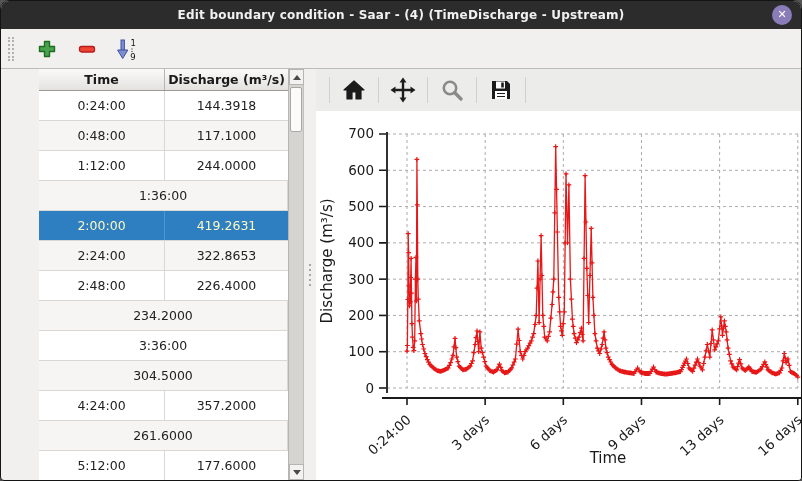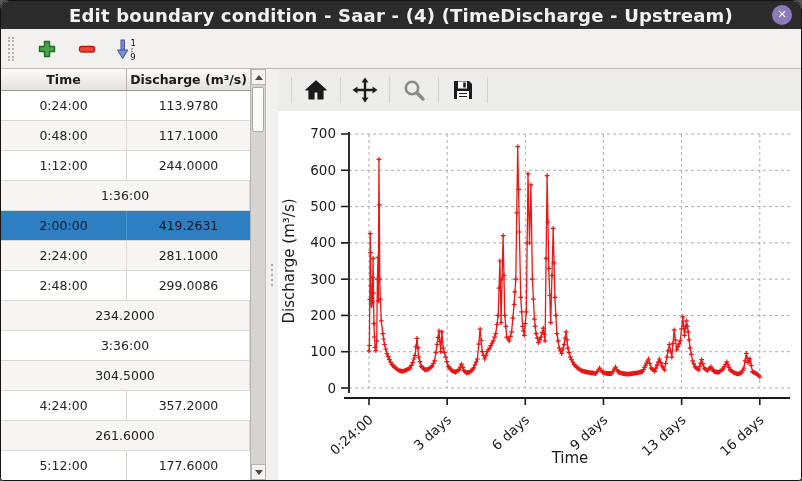--- a/index.html
+++ b/index.html
@@ -7,48 +7,48 @@
   .window {
     width:802px; height:481px; border:1px solid #141414;
     border-radius:9px 9px 4px 4px; overflow:hidden; background:#f1f0ee;
     display:flex; flex-direction:column;
   }
   
   .titlebar {
     height:28px; flex:0 0 28px; background:#2c2c2c; position:relative;
     display:flex; align-items:center; justify-content:center;
   }
-  .titlebar .title { color:#f1f1f1; font-size:18px; font-weight:bold; letter-spacing:.2px; }
+  .titlebar .title { color:#f1f1f1; font-size:12px; font-weight:bold; letter-spacing:.2px; }
   .close-btn {
     position:absolute; right:9px; top:4px; width:20px; height:20px; border-radius:50%;
     background:#8a7cb8; color:#ffffff; font-size:11px; line-height:20px; text-align:center;
     cursor:pointer; font-weight:bold;
   }
   
   .main-toolbar {
     height:40px; flex:0 0 40px; background:#f1f0ee; border-bottom:1px solid #bebcb9;
     display:flex; align-items:center; gap:14px; padding-left:7px;
   }
   .drag-handle { width:6px; height:24px; border-left:2px dotted #b3b1ae; border-right:2px dotted #b3b1ae; margin-right:6px; }
   .tb-btn { width:26px; height:26px; display:flex; align-items:center; justify-content:center; }
   
-  .content { flex:1; display:flex; min-height:0; }
+  .content { flex:1; display:flex; min-height:0;padding-left:38px; }
   
   .table-panel { width:250px; flex:0 0 250px; background:#ffffff; border-right:1px solid #b7b5b2; display:flex; flex-direction:column; overflow:hidden; }
   .thead { display:flex; height:22px; flex:0 0 22px; background:linear-gradient(#fbfaf9,#e4e2df); border-bottom:1px solid #9b9996; }
   .th { font-size:12.5px; font-weight:bold; color:#1a1a1a; display:flex; align-items:center; justify-content:center; }
   .th:first-child { width:126px; border-right:1px solid #b7b5b2; }
   .th:last-child { flex:1; }
   .trow { display:flex; height:30px; flex:0 0 30px; border-bottom:1px solid #dad8d5; background:#fff; }
   .trow:nth-child(even) { background:#f6f5f3; }
   .td { font-size:12.5px; color:#222; display:flex; align-items:center; justify-content:center; }
   .td:first-child { width:126px; border-right:1px solid #dad8d5; }
   .td:last-child { flex:1; }
   .trow.selected, .trow.selected:nth-child(even) { background:#2e7fc1; }
-  .trow.selected .td { color:#0f172a; }
+  .trow.selected .td { color:#fef9c3; }
   .trow.selected .td:first-child { border-right-color:#4a97d4; }
   
   .v-scrollbar { width:15px; flex:0 0 15px; background:#d6d4d1; border-right:1px solid #c2c0bd; position:relative; }
   .sb-btn { position:absolute; left:0; width:15px; height:16px; background:#f3f2f0; border:1px solid #b7b5b2; display:flex; align-items:center; justify-content:center; }
   .sb-up { top:0; }
   .sb-down { bottom:0; }
   .sb-btn .tri { width:0; height:0; border-left:4px solid transparent; border-right:4px solid transparent; }
   .sb-up .tri { border-bottom:5px solid #4a4a4a; }
   .sb-down .tri { border-top:5px solid #4a4a4a; }
   .sb-thumb { position:absolute; left:1px; top:18px; width:12px; height:45px; background:#fbfbfa; border:1px solid #a9a7a4; border-radius:2px; }
@@ -105,44 +105,44 @@
   <div class="content">
 
     <div class="table-panel">
       <div class="thead">
         <div class="th">Time</div>
         <div class="th">Discharge (m³/s)</div>
       </div>
       <div class="tbody" id="tbody">
           <div class="trow">
             <div class="td">0:24:00</div>
-            <div class="td">113.9780</div>
+            <div class="td">144.3918</div>
           </div>
           <div class="trow">
             <div class="td">0:48:00</div>
             <div class="td">117.1000</div>
           </div>
           <div class="trow">
             <div class="td">1:12:00</div>
             <div class="td">244.0000</div>
           </div>
           <div class="trow">
             <div class="td">1:36:00</div>
           </div>
           <div class="trow selected">
             <div class="td">2:00:00</div>
             <div class="td">419.2631</div>
           </div>
           <div class="trow">
             <div class="td">2:24:00</div>
-            <div class="td">281.1000</div>
+            <div class="td">322.8653</div>
           </div>
           <div class="trow">
             <div class="td">2:48:00</div>
-            <div class="td">299.0086</div>
+            <div class="td">226.4000</div>
           </div>
           <div class="trow">
             <div class="td">234.2000</div>
           </div>
           <div class="trow">
             <div class="td">3:36:00</div>
           </div>
           <div class="trow">
             <div class="td">304.5000</div>
           </div>

